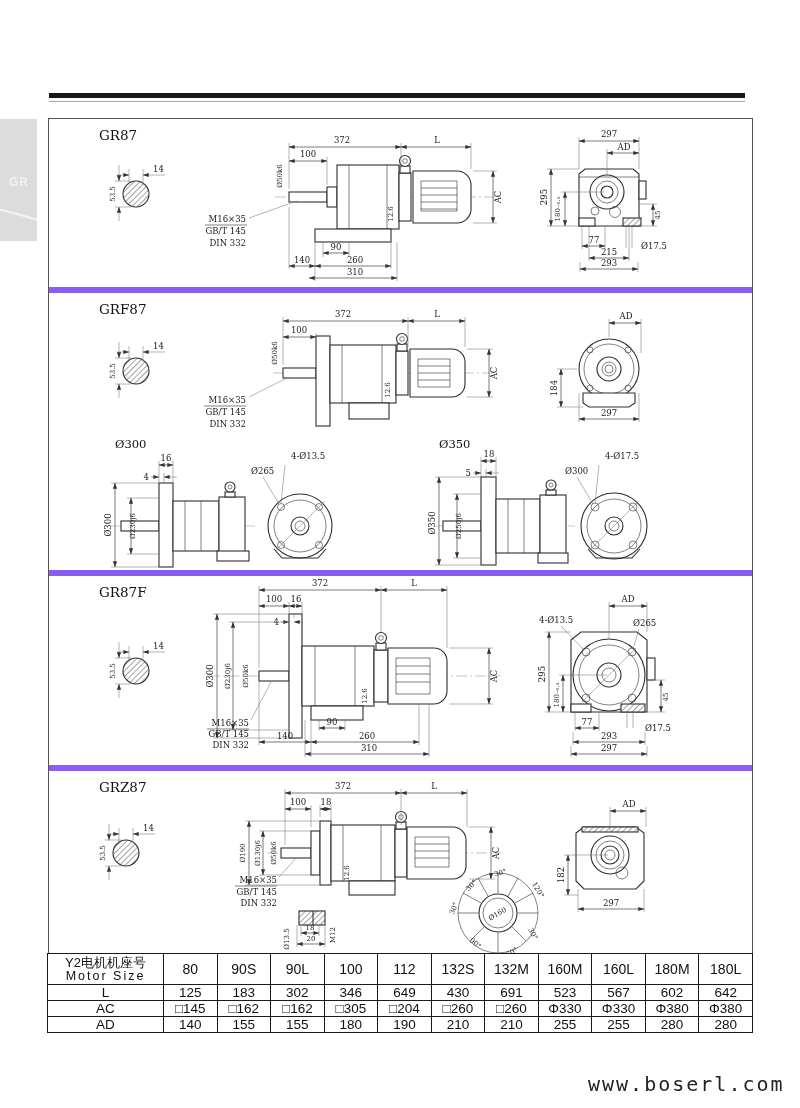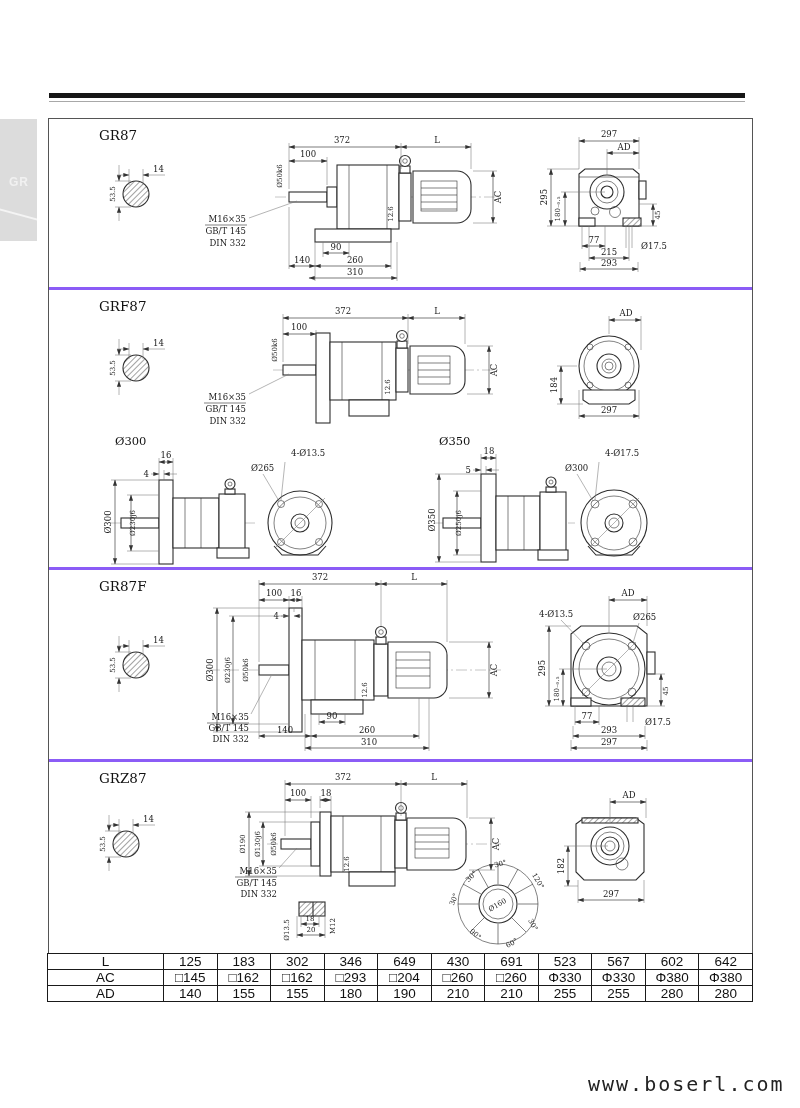--- a/index.html
+++ b/index.html
@@ -5,21 +5,21 @@
   * { margin:0; padding:0; box-sizing:border-box; }
   html,body { width:800px; height:1108px; }
   body { background:#fff; font-family:"Liberation Sans",sans-serif; position:relative; }
   .page { position:absolute; inset:0; background:#fff; }
   .rule-thick { position:absolute; left:49px; top:93px; width:696px; height:5px; background:#161616; }
   .rule-thin  { position:absolute; left:49px; top:101px; width:696px; height:1px; background:#a8a8a8; }
   .side-tab { position:absolute; left:0; top:119px; width:37px; height:122px; background:#dcdcdc; overflow:hidden; }
   .side-tab span { position:absolute; left:9px; top:56px; color:#f1f1f1; font-size:12px; font-weight:bold; letter-spacing:1px; }
   .side-tab i { position:absolute; left:-8px; top:96px; width:64px; height:2px; background:#f4f4f4; transform:rotate(15deg); }
   .frame { position:absolute; left:48px; top:118px; width:705px; height:837px; border:1px solid #555; background:#fff; }
-  .sec { position:relative; border-top:3px solid #8b5cf6; }
+  .sec { position:relative; border-top:6px solid #8b5cf6; }
   .sec.first { border-top:none; }
   svg { display:block; }
   svg text { font-family:"DejaVu Serif","Liberation Serif",serif; fill:#1a1a1a; font-size:8.5px; text-anchor:middle; }
   text.title { font-size:13.5px; text-anchor:start; fill:#111; }
   text.t7 { font-size:7px; }
   text.ts { text-anchor:start; }
   text.te { text-anchor:end; }
   .ln  { stroke:#2e2e2e; stroke-width:1.1; fill:none; }
   .lf  { stroke:#2e2e2e; stroke-width:1.1; fill:#fff; }
   .th  { stroke:#2e2e2e; stroke-width:0.6; fill:none; }
@@ -633,40 +633,57 @@
           <line x1="529" y1="138" x2="595" y2="138" class="dim"></line>
           <text x="562" y="135">297</text>
         </g>
       </svg>
     </section>
 
   </div>
 
   <table class="dims-table">
     <tbody>
+        <tr>
+      <th class="c0">
+        <div class="zh">Y2电机机座号</div>
+        <div class="en">Motor Size</div>
+      </th>
+      <th>80</th>
+      <th>90S</th>
+      <th>90L</th>
+      <th>100</th>
+      <th>112</th>
+      <th>132S</th>
+      <th>132M</th>
+      <th>160M</th>
+      <th>160L</th>
+      <th>180M</th>
+      <th>180L</th>
+    </tr>
     <tr>
       <td class="c0">L</td>
       <td>125</td>
       <td>183</td>
       <td>302</td>
       <td>346</td>
       <td>649</td>
       <td>430</td>
       <td>691</td>
       <td>523</td>
       <td>567</td>
       <td>602</td>
       <td>642</td>
     </tr>
     <tr>
       <td class="c0">AC</td>
       <td>□145</td>
       <td>□162</td>
       <td>□162</td>
-      <td>□293</td>
+      <td>□305</td>
       <td>□204</td>
       <td>□260</td>
       <td>□260</td>
       <td>Φ330</td>
       <td>Φ330</td>
       <td>Φ380</td>
       <td>Φ380</td>
     </tr>
     <tr>
       <td class="c0">AD</td>

